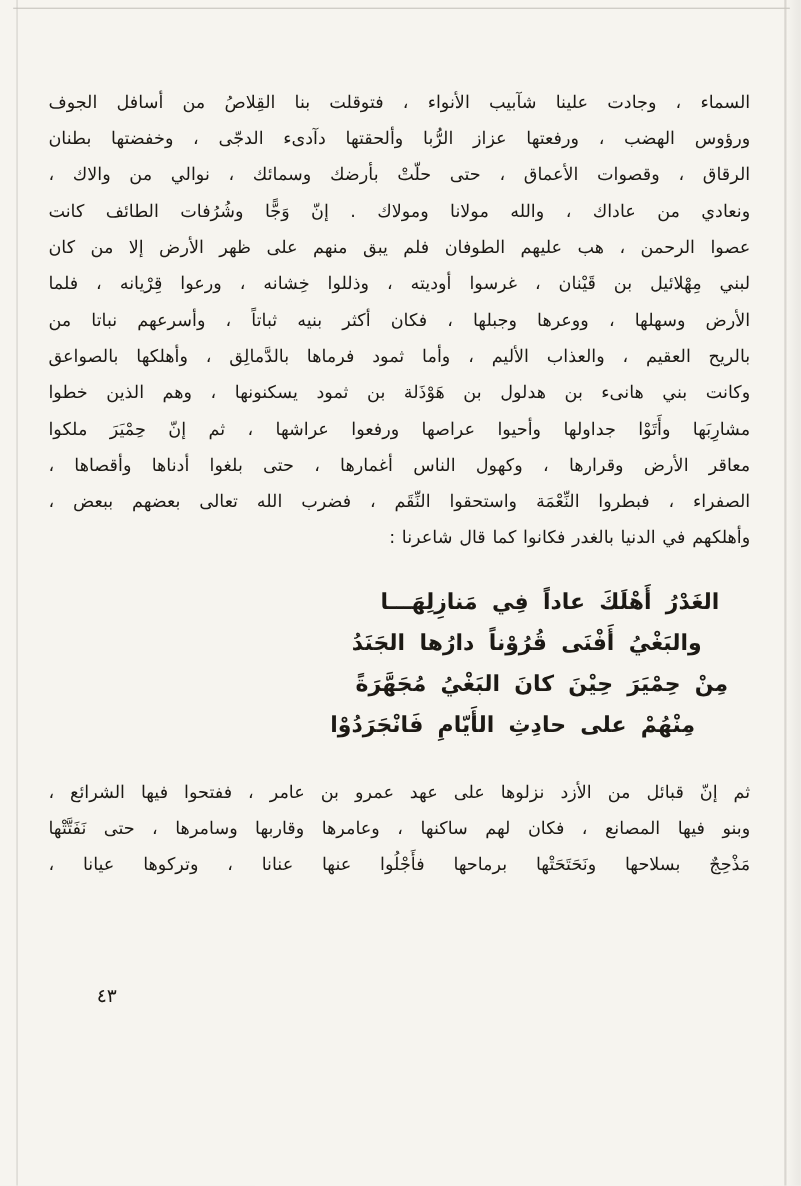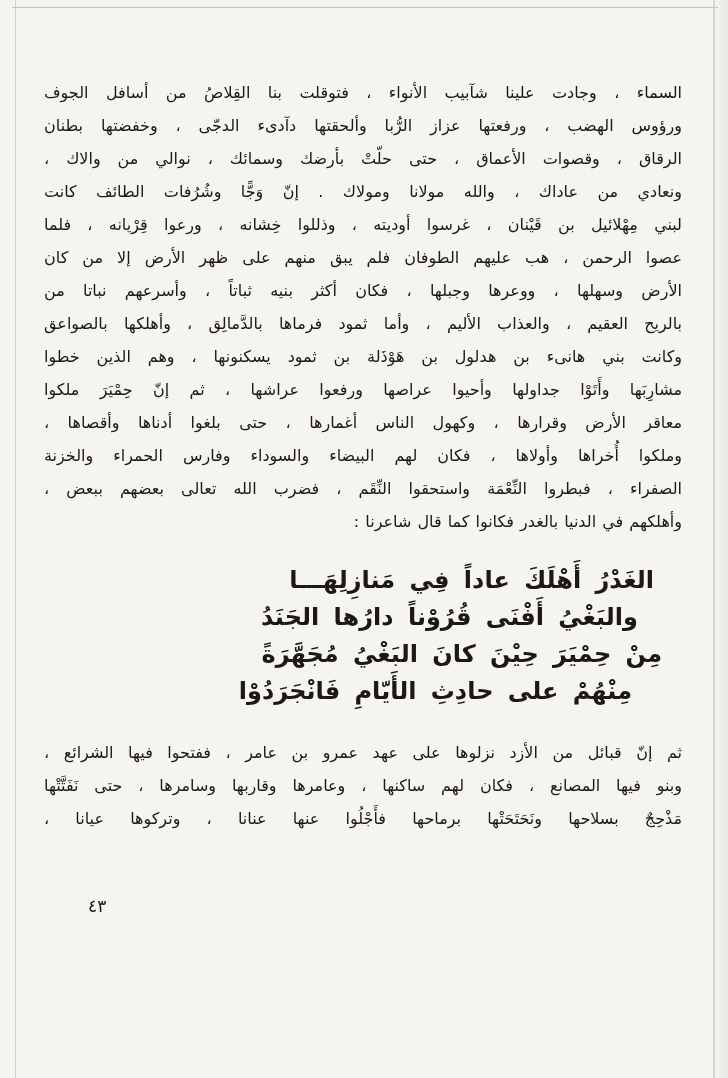--- a/index.html
+++ b/index.html
@@ -56,21 +56,21 @@
   .line.last-line {
     text-align-last: right;
   }
 
   .poem {
     margin-top: 24px;
     margin-bottom: 26px;
     width: 100%;
   }
   .poem-line {
-    font-size: 24px;
+    font-size: 20px;
     font-weight: 700;
     line-height: 37px;
     text-align: right;
     word-spacing: 6px;
     letter-spacing: .2px;
   }
   .poem-line:nth-child(1) { margin-right: 28px; }
   .poem-line:nth-child(2) { margin-right: 44px; }
   .poem-line:nth-child(3) { margin-right: 20px; }
   .poem-line:nth-child(4) { margin-right: 50px; }
@@ -94,28 +94,27 @@
   <div class="edge-right"></div>
   <div class="edge-right-shade"></div>
 
   <div class="text-block">
 
     <div class="para">
       <div class="line">السماء ، وجادت علينا شآبيب الأنواء ، فتوقلت بنا القِلاصُ من أسافل الجوف</div>
       <div class="line">ورؤوس الهضب ، ورفعتها عزاز الرُّبا وألحقتها دآدىء الدجّى ، وخفضتها بطنان</div>
       <div class="line">الرقاق ، وقصوات الأعماق ، حتى حلّتْ بأرضك وسمائك ، نوالي من والاك ،</div>
       <div class="line">ونعادي من عاداك ، والله مولانا ومولاك . إنّ وَجًّا وشُرُفات الطائف كانت</div>
+      <div class="line">عصوا الرحمن ، هب عليهم الطوفان فلم يبق منهم على ظهر الأرض إلا من كان</div>
       <div class="line">لبني مِهْلائيل بن قَيْنان ، غرسوا أوديته ، وذللوا خِشانه ، ورعوا قِرْيانه ، فلما</div>
-      <div class="line">عصوا الرحمن ، هب عليهم الطوفان فلم يبق منهم على ظهر الأرض إلا من كان</div>
       <div class="line">الأرض وسهلها ، ووعرها وجبلها ، فكان أكثر بنيه ثباتاً ، وأسرعهم نباتا من</div>
       <div class="line">بالريح العقيم ، والعذاب الأليم ، وأما ثمود فرماها بالدَّمالِق ، وأهلكها بالصواعق</div>
       <div class="line">وكانت بني هانىء بن هدلول بن هَوْذَلة بن ثمود يسكنونها ، وهم الذين خطوا</div>
       <div class="line">مشارِبَها وأَتَوْا جداولها وأحيوا عراصها ورفعوا عراشها ، ثم إنّ حِمْيَرَ ملكوا</div>
       <div class="line">معاقر الأرض وقرارها ، وكهول الناس أغمارها ، حتى بلغوا أدناها وأقصاها ،</div>
-      <div class="line">وملكوا أُخراها وأولاها ، فكان لهم البيضاء والسوداء وفارس الحمراء والخزنة</div>
       <div class="line">الصفراء ، فبطروا النِّعْمَة واستحقوا النِّقَم ، فضرب الله تعالى بعضهم ببعض ،</div>
       <div class="line last-line">وأهلكهم في الدنيا بالغدر فكانوا كما قال شاعرنا :</div>
     </div>
 
     <div class="poem">
       <div class="poem-line">الغَدْرُ أَهْلَكَ عاداً فِي مَنازِلِهَـــا</div>
       <div class="poem-line">والبَغْيُ أَفْنَى قُرُوْناً دارُها الجَنَدُ</div>
       <div class="poem-line">مِنْ حِمْيَرَ حِيْنَ كانَ البَغْيُ مُجَهَّرَةً</div>
       <div class="poem-line">مِنْهُمْ على حادِثِ الأَيّامِ فَانْجَرَدُوْا</div>
     </div>

